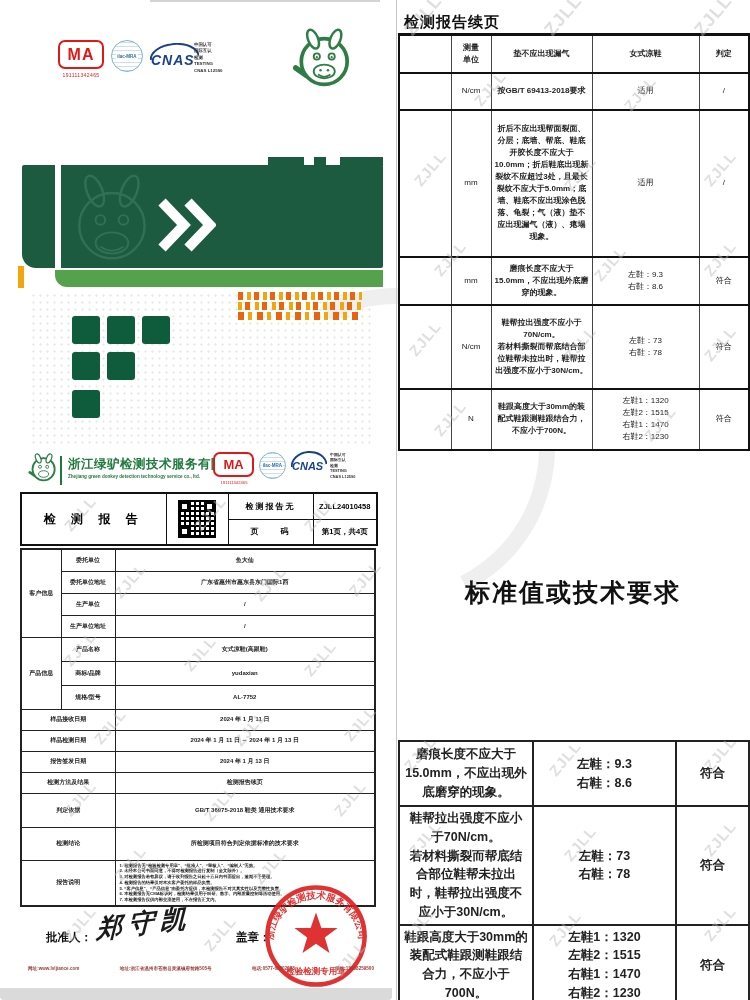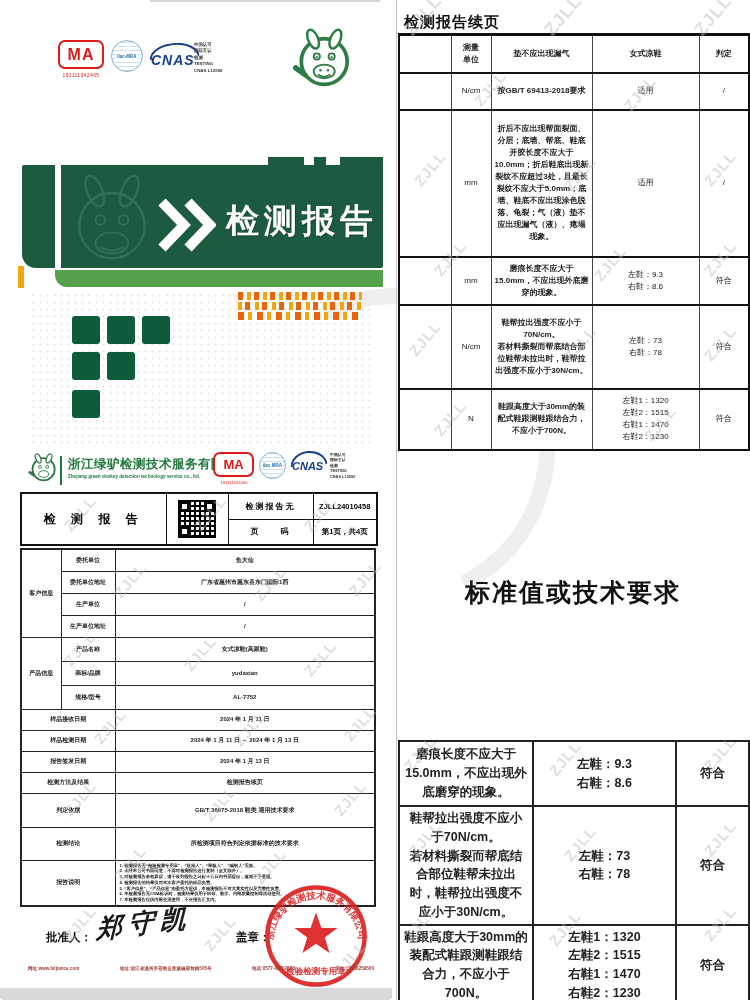--- a/index.html
+++ b/index.html
@@ -172,21 +172,20 @@
     <circle cx="40" cy="52" r="5" fill="none" stroke="#4c8a6c" stroke-width="2"></circle>
     <circle cx="64" cy="52" r="5" fill="none" stroke="#4c8a6c" stroke-width="2"></circle>
     <ellipse cx="52" cy="76" rx="17" ry="11" fill="none" stroke="#4c8a6c" stroke-width="2"></ellipse>
     <path d="M40,80 Q52,88 64,80" fill="none" stroke="#4c8a6c" stroke-width="2"></path>
   </svg>
 
   <svg class="abs chevrons" width="58" height="54" viewBox="0 0 58 54">
     <polyline points="4,4 26,27 4,50" fill="none" stroke="#fff" stroke-width="10"></polyline>
     <polyline points="30,4 52,27 30,50" fill="none" stroke="#fff" stroke-width="10"></polyline>
   </svg>
-  <div class="abs banner-title">检测报告</div>
 
   <div class="abs lightstrip"></div>
   <div class="abs orangetick"></div>
 
   <div class="abs mapdots"></div>
   <div class="abs swoosh"></div>
 
   <div class="abs pixels">
     <div class="pixrow pix1"></div>
     <div class="pixrow pix2"></div>

